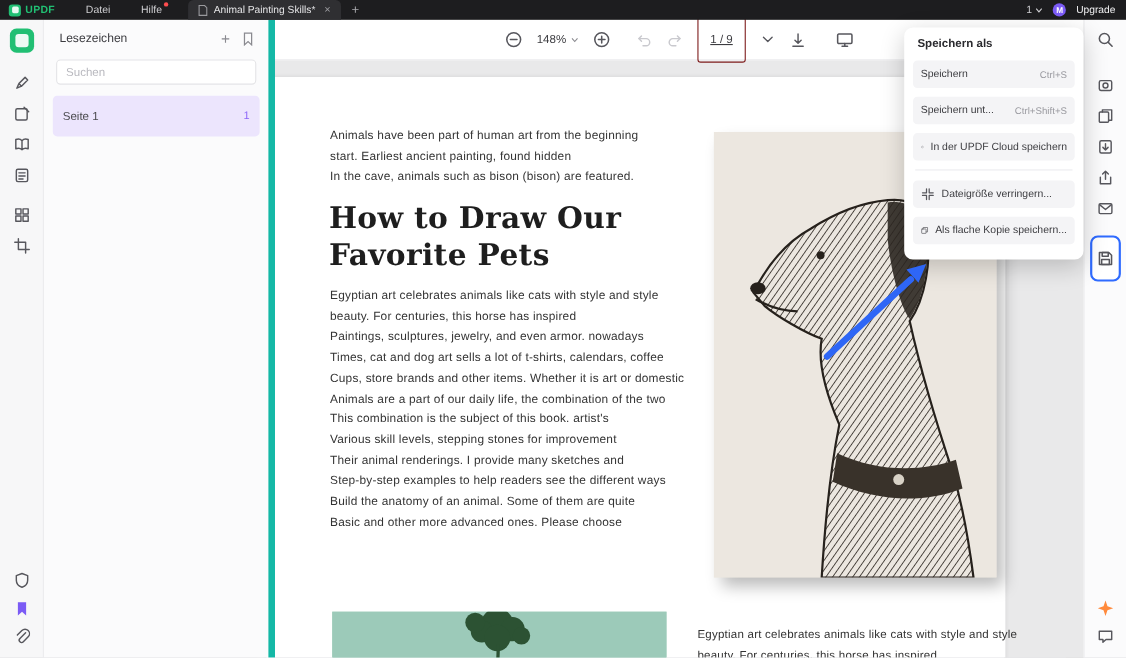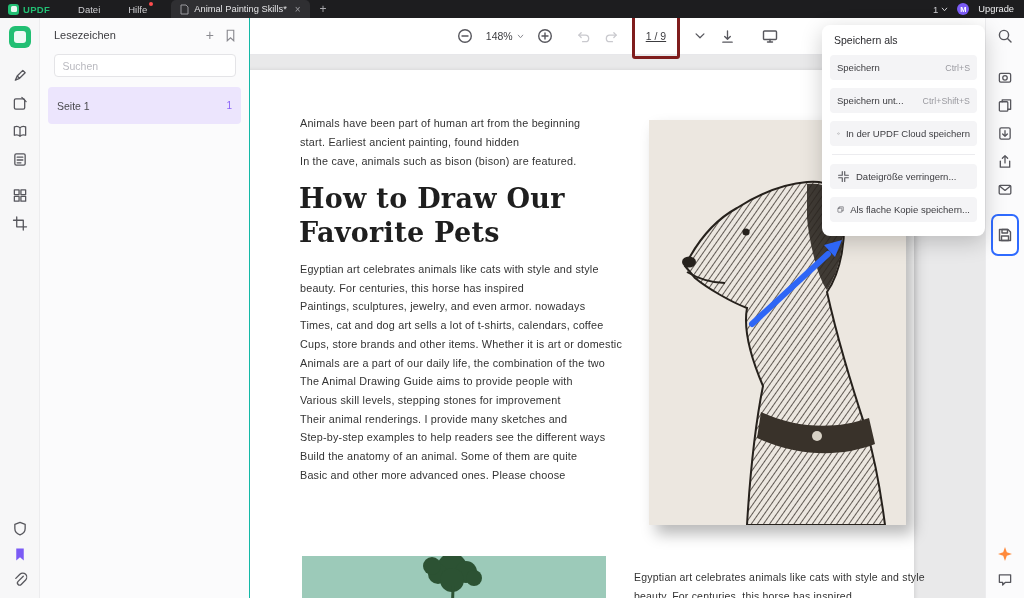--- a/index.html
+++ b/index.html
@@ -28,36 +28,36 @@
 
   
   .left-strip { position:absolute; left:0; top:18px; width:40px; height:580px; background:#f7f7f8;
     border-right:1px solid #ececee; z-index:10; }
   .ls-item { position:absolute; left:50%; transform:translateX(-50%); cursor:pointer; }
   .app-tile { width:22px; height:22px; background:#21bf73; border-radius:6px; position:relative; }
   .app-tile:after { content:""; position:absolute; left:5px; top:5px; width:12px; height:12px; background:#fff; border-radius:3px; opacity:.92; }
 
   
   .left-panel { position:absolute; left:40px; top:18px; width:210px; height:580px; background:#fbfbfc;
-    border-right:1px solid #14b8a6; z-index:9; }
+    border-right:6px solid #14b8a6; z-index:9; }
   .lp-header { display:flex; align-items:center; padding:10px 12px 6px 14px; color:#3c3c40; font-size:11px; }
   .lp-actions { margin-left:auto; display:flex; align-items:center; gap:10px; color:#8a8a90; }
   .lp-plus { font-size:14px; line-height:1; cursor:pointer; }
   .lp-search { display:block; width:182px; margin:6px auto 10px auto; height:23px; border:1px solid #e4e4e7;
     border-radius:4px; background:#fff; padding:0 8px; font-size:10.5px; color:#444; outline:none; }
   .lp-search::placeholder { color:#b9b9bf; }
   .bm-row { margin:0 8px; height:37px; background:#ece5fd; border-radius:4px; display:flex; align-items:center;
     padding:0 9px; font-size:10.5px; color:#4a4a4e; cursor:pointer; }
   .bm-badge { margin-left:auto; color:#8a63f8; font-size:10px; }
 
   
   .toolbar { position:absolute; left:250px; top:18px; width:735px; height:37px; background:#ffffff;
     border-bottom:1px solid #e7e7ea; display:flex; align-items:center; justify-content:center; gap:13px; z-index:8; }
   .zoom-pct { display:flex; align-items:center; gap:4px; font-size:10.5px; color:#3c3c40; cursor:pointer; }
-  .page-box { border:3px solid #7f1d1d; border-radius:3px; padding:14px 11px; font-size:10.5px; color:#3c3c40;text-decoration:underline; }
+  .page-box { border:1px solid #7f1d1d; border-radius:3px; padding:14px 11px; font-size:10.5px; color:#3c3c40;text-decoration:underline; }
   .tb-ic { display:flex; align-items:center; cursor:pointer; }
 
   
   .canvas { position:absolute; left:234px; top:55px; width:735px; height:543px; background:#e9e9ea; overflow:hidden; }
   .pdf-page { position:absolute; left:8px; top:15px; width:672px; height:620px; background:#ffffff;
     box-shadow:0 1px 5px rgba(0,0,0,.14); }
   .intro { position:absolute; left:58px; top:44px; font-size:10.8px; color:#333; line-height:19px; letter-spacing:.2px; }
   .heading { position:absolute; left:57px; top:112px; font-family:"DejaVu Serif", serif; font-weight:700;
     font-size:27px; line-height:34px; color:#1e1e1e; letter-spacing:.3px; }
   .bodytext { position:absolute; left:58px; top:190px; font-size:10.8px; color:#333; line-height:18.7px; letter-spacing:.2px; }
@@ -70,21 +70,21 @@
   
   .right-strip { position:absolute; left:985px; top:18px; width:39px; height:580px; background:#fbfbfc;
     border-left:1px solid #ececee; z-index:10; }
   .rs-item { position:absolute; left:50%; transform:translateX(-50%); cursor:pointer; }
   .save-highlight { position:absolute; left:50%; transform:translateX(-50%); top:196px; width:28px; height:42px;
     border:2px solid #2f6bff; border-radius:7px; display:flex; align-items:center; justify-content:center; cursor:pointer; background:#fff; }
 
   
   .save-menu { position:absolute; left:822px; top:25px; width:163px; background:#fff; border-radius:8px;
     box-shadow:0 6px 22px rgba(0,0,0,.20); padding:9px 8px 6px 8px; z-index:60; }
-  .sm-title { font-size:10.5px; font-weight:400; color:#2a2a2e; margin:0 0 9px 4px; }
+  .sm-title { font-size:10.5px; font-weight:700; color:#2a2a2e; margin:0 0 9px 4px; }
   .sm-item { background:#f4f4f6; border-radius:4px; height:25px; margin-bottom:8px; display:flex; align-items:center;
     gap:6px; padding:0 7px; font-size:9.5px; color:#3c3c40; cursor:pointer; white-space:nowrap; }
   .sm-shortcut { margin-left:auto; color:#9a9aa0; font-size:8.8px; }
   .sm-sep { height:1px; background:#ececef; margin:2px 2px 9px 2px; }
 
   
   .arrow-layer { position:absolute; inset:0; pointer-events:none; z-index:70; }
 
   
   .ic { stroke:#57575d; fill:none; stroke-width:1.4; stroke-linecap:round; stroke-linejoin:round; }
@@ -255,21 +255,21 @@
         <div class="line">Favorite Pets</div>
       </div>
 
       <div class="bodytext">
         <div class="line">Egyptian art celebrates animals like cats with style and style</div>
         <div class="line">beauty. For centuries, this horse has inspired</div>
         <div class="line">Paintings, sculptures, jewelry, and even armor. nowadays</div>
         <div class="line">Times, cat and dog art sells a lot of t-shirts, calendars, coffee</div>
         <div class="line">Cups, store brands and other items. Whether it is art or domestic</div>
         <div class="line">Animals are a part of our daily life, the combination of the two</div>
-        <div class="line">The Animal Drawing Guide aims to provide people with</div>
+        <div class="line">This combination is the subject of this book. artist's</div>
         <div class="line">Various skill levels, stepping stones for improvement</div>
         <div class="line">Their animal renderings. I provide many sketches and</div>
         <div class="line">Step-by-step examples to help readers see the different ways</div>
         <div class="line">Build the anatomy of an animal. Some of them are quite</div>
         <div class="line">Basic and other more advanced ones. Please choose</div>
       </div>
 
       <div class="dog-fig">
         <svg width="257" height="405" viewBox="0 0 257 405">
           <defs>

